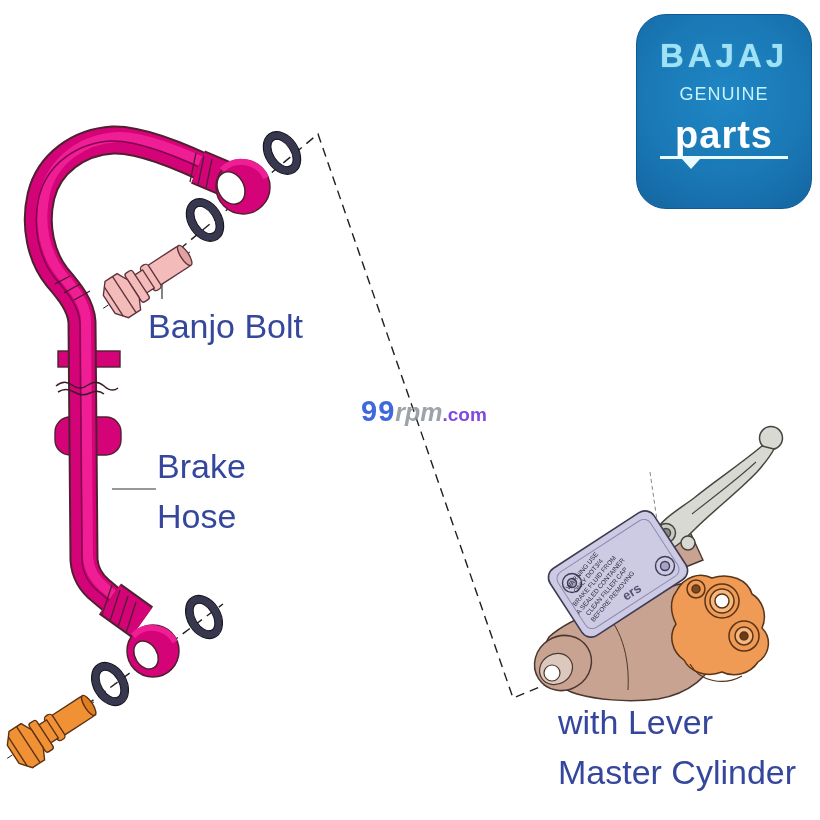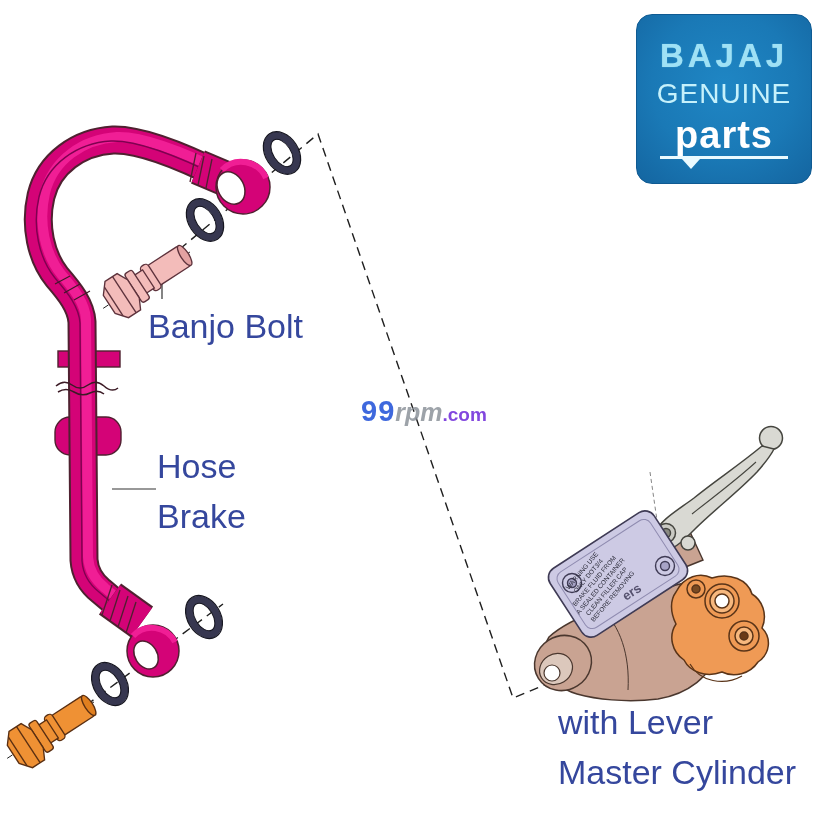--- a/index.html
+++ b/index.html
@@ -23,33 +23,33 @@
   .watermark{
     position:absolute;left:361px;top:395px;white-space:nowrap;
     font-family:"Liberation Sans", sans-serif;opacity:.85;
   }
   .watermark .wm-99{color:#1d4ed8;font-size:29px;font-weight:bold;letter-spacing:1px;}
   .watermark .wm-rpm{color:#8d939b;font-size:25px;font-weight:bold;font-style:italic;}
   .watermark .wm-com{color:#6d28d9;font-size:19px;font-weight:bold;}
 
   
   .bajaj-logo{
-    position:absolute;left:636px;top:14px;width:176px;height:170px;
-    border-radius:16px;
+    position:absolute;left:636px;top:14px;width:176px;height:195px;
+    border-radius:30px;
     background:radial-gradient(circle at 50% 42%, #1f86c4 0%, #1a79b6 55%, #1465a0 100%);
     border:1px solid #0f5a92;
     display:flex;flex-direction:column;align-items:center;
     box-sizing:border-box;padding-top:24px;
   }
   .logo-brand{
     color:#9fe1f5;font-size:33px;font-weight:700;letter-spacing:4px;line-height:33px;
     text-shadow:0 0 1px #7fd0ec;
   }
   .logo-genuine{
-    color:#c6f1fb;font-size:28px;font-weight:400;letter-spacing:1px;line-height:22px;margin-top:11px;
+    color:#c6f1fb;font-size:18px;font-weight:400;letter-spacing:1px;line-height:22px;margin-top:11px;
   }
   .logo-parts{
     color:#ffffff;font-size:38px;font-weight:700;letter-spacing:1px;line-height:32px;margin-top:14px;
   }
   .logo-underline{
     margin-top:5px;width:128px;height:3px;background:#eafaff;position:relative;
   }
   .logo-underline .arrow{
     position:absolute;left:22px;top:3px;width:0;height:0;
     border-left:9px solid transparent;border-right:9px solid transparent;
@@ -238,22 +238,22 @@
       <text y="20">BEFORE REMOVING</text>
     </g>
 
     <text transform="translate(626,601) rotate(-33)" font-family="Liberation Sans, sans-serif" font-size="13" font-weight="bold" fill="#55516e">ers</text>
   </g>
 </svg>
 
 <div class="part-label" id="lbl-banjo">Banjo Bolt</div>
 
 <div class="part-label" id="lbl-hose">
+  <div>Brake</div>
   <div>Hose</div>
-  <div>Brake</div>
 </div>
 
 <div class="part-label" id="lbl-master">
   <div>with Lever</div>
   <div>Master Cylinder</div>
 </div>
 
 <div class="watermark">
   <span class="wm-99">99</span><span class="wm-rpm">rpm</span><span class="wm-com">.com</span>
 </div>

